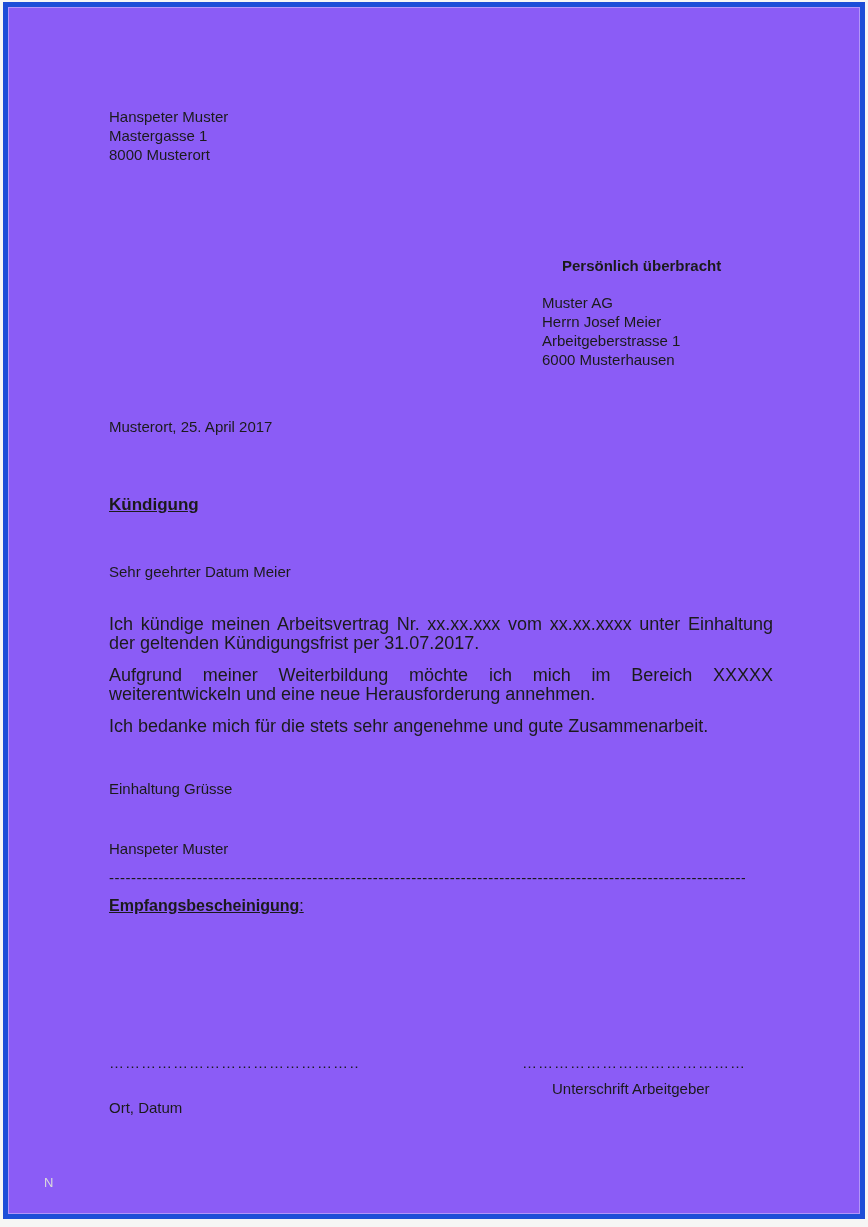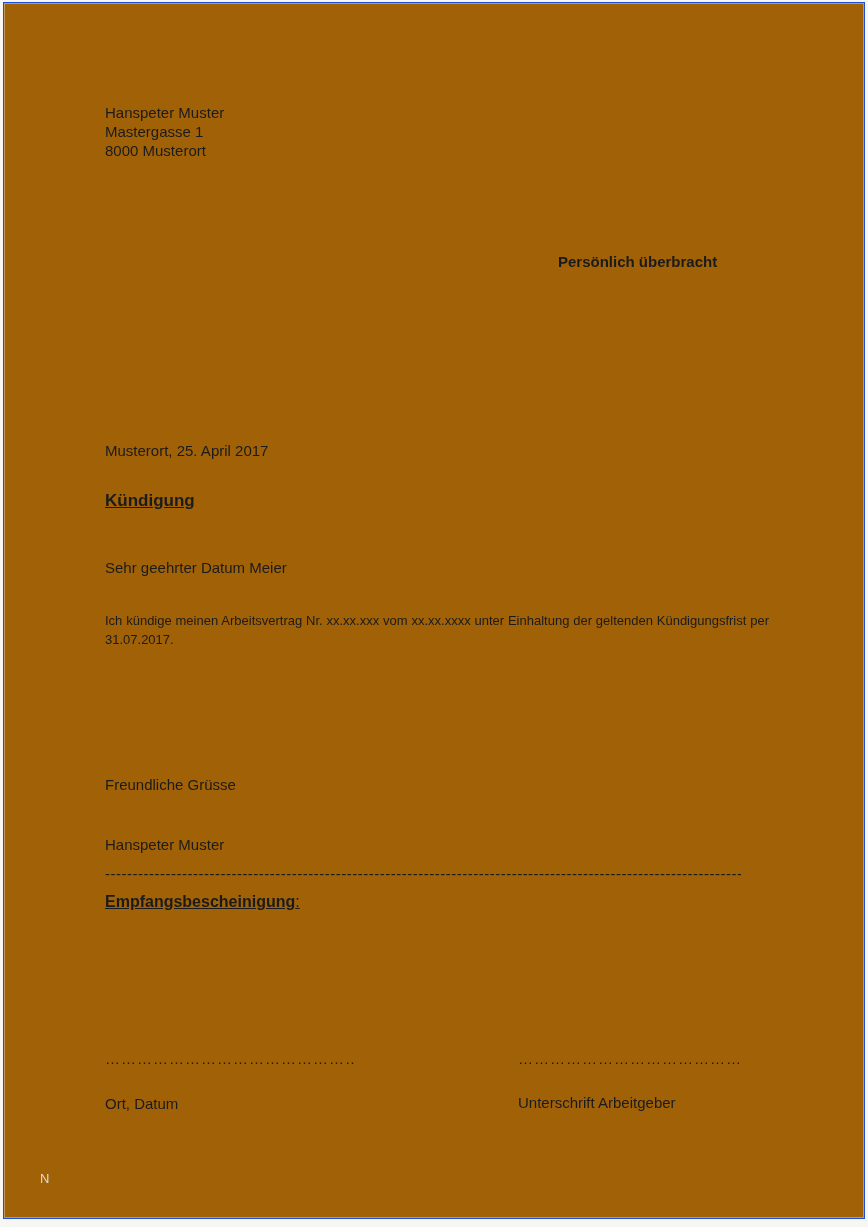--- a/index.html
+++ b/index.html
@@ -14,40 +14,40 @@
     color: #1b1b1b;
     position: relative;
     overflow: hidden;
   }
   .page {
     position: absolute;
     top: 2px;
     left: 3px;
     right: 3px;
     bottom: 8px;
-    background: #a16207;
-    border: 1px solid #1d4ed8;
+    background: #8b5cf6;
+    border: 5px solid #1d4ed8;
     box-shadow: inset 0 0 0 1px rgba(255,255,255,0.35);
   }
   .abs { position: absolute; }
   .line {
     font-size: 15px;
     line-height: 19px;
     white-space: nowrap;
   }
   .bold { font-weight: bold; }
   .sender { top: 100px; left: 101px; }
   .delivery-note { top: 249px; left: 554px; font-weight: bold; }
   .recipient { top: 286px; left: 534px; }
-  .date-line { top: 438px; left: 101px; }
+  .date-line { top: 410px; left: 101px; }
   .subject { top: 488px; left: 101px; font-size: 17px; font-weight: bold; text-decoration: underline; }
   .salutation { top: 555px; left: 101px; }
   .body-block { top: 608px; left: 101px; width: 664px; }
   .para {
-    font-size: 13px;
+    font-size: 18px;
     line-height: 19px;
     text-align: justify;
     margin: 0 0 13px 0;
   }
   .closing { top: 772px; left: 101px; }
   .signature-name { top: 832px; left: 101px; }
   .divider {
     top: 861px;
     left: 101px;
     width: 636px;
@@ -64,53 +64,61 @@
     font-size: 15px;
     line-height: 19px;
     white-space: nowrap;
     overflow: hidden;
     height: 19px;
     letter-spacing: 1px;
   }
   .dotted-left  { top: 1046px; left: 101px; width: 249px; }
   .dotted-right { top: 1046px; left: 514px; width: 224px; }
   .sig-label-left  { top: 1072px; left: 101px; margin-top: 19px; }
-  .sig-label-right { top: 1072px; left: 514px; margin-top: 18px; }
+  .sig-label-right { top: 1072px; left: 544px; }
   .watermark {
     top: 1168px;
     left: 36px;
     font-size: 13px;
     color: #dcdcdc;
   }
 </style>
 </head>
 <body>
 
 <div class="page">
 
   <div class="abs sender">
     <div class="line">Hanspeter Muster</div>
     <div class="line">Mastergasse 1</div>
     <div class="line">8000 Musterort</div>
   </div>
 
   <div class="abs line delivery-note">Persönlich überbracht</div>
 
+  <div class="abs recipient">
+    <div class="line">Muster AG</div>
+    <div class="line">Herrn Josef Meier</div>
+    <div class="line">Arbeitgeberstrasse 1</div>
+    <div class="line">6000 Musterhausen</div>
+  </div>
 
   <div class="abs line date-line">Musterort, 25. April 2017</div>
 
   <div class="abs line subject">Kündigung</div>
 
   <div class="abs line salutation">Sehr geehrter Datum Meier</div>
 
   <div class="abs body-block">
     <p class="para">Ich kündige meinen Arbeitsvertrag Nr. xx.xx.xxx vom xx.xx.xxxx unter Einhaltung der geltenden Kündigungsfrist per 31.07.2017.</p>
+    <p class="para">Aufgrund meiner Weiterbildung möchte ich mich im Bereich XXXXX weiterentwickeln und eine neue Herausforderung annehmen.</p>
+    <p class="para">Ich bedanke mich für die stets sehr angenehme und gute Zusammenarbeit.</p>
   </div>
 
-  <div class="abs line closing">Freundliche Grüsse</div>
+  <div class="abs line closing">Einhaltung Grüsse</div>
 
   <div class="abs line signature-name">Hanspeter Muster</div>
 
   <div class="abs divider">--------------------------------------------------------------------------------------------------------------------------------------------------------------</div>
 
   <div class="abs line receipt-heading">
     <span class="bold">Empfangsbescheinigung</span><span>:</span>
   </div>
 
 

